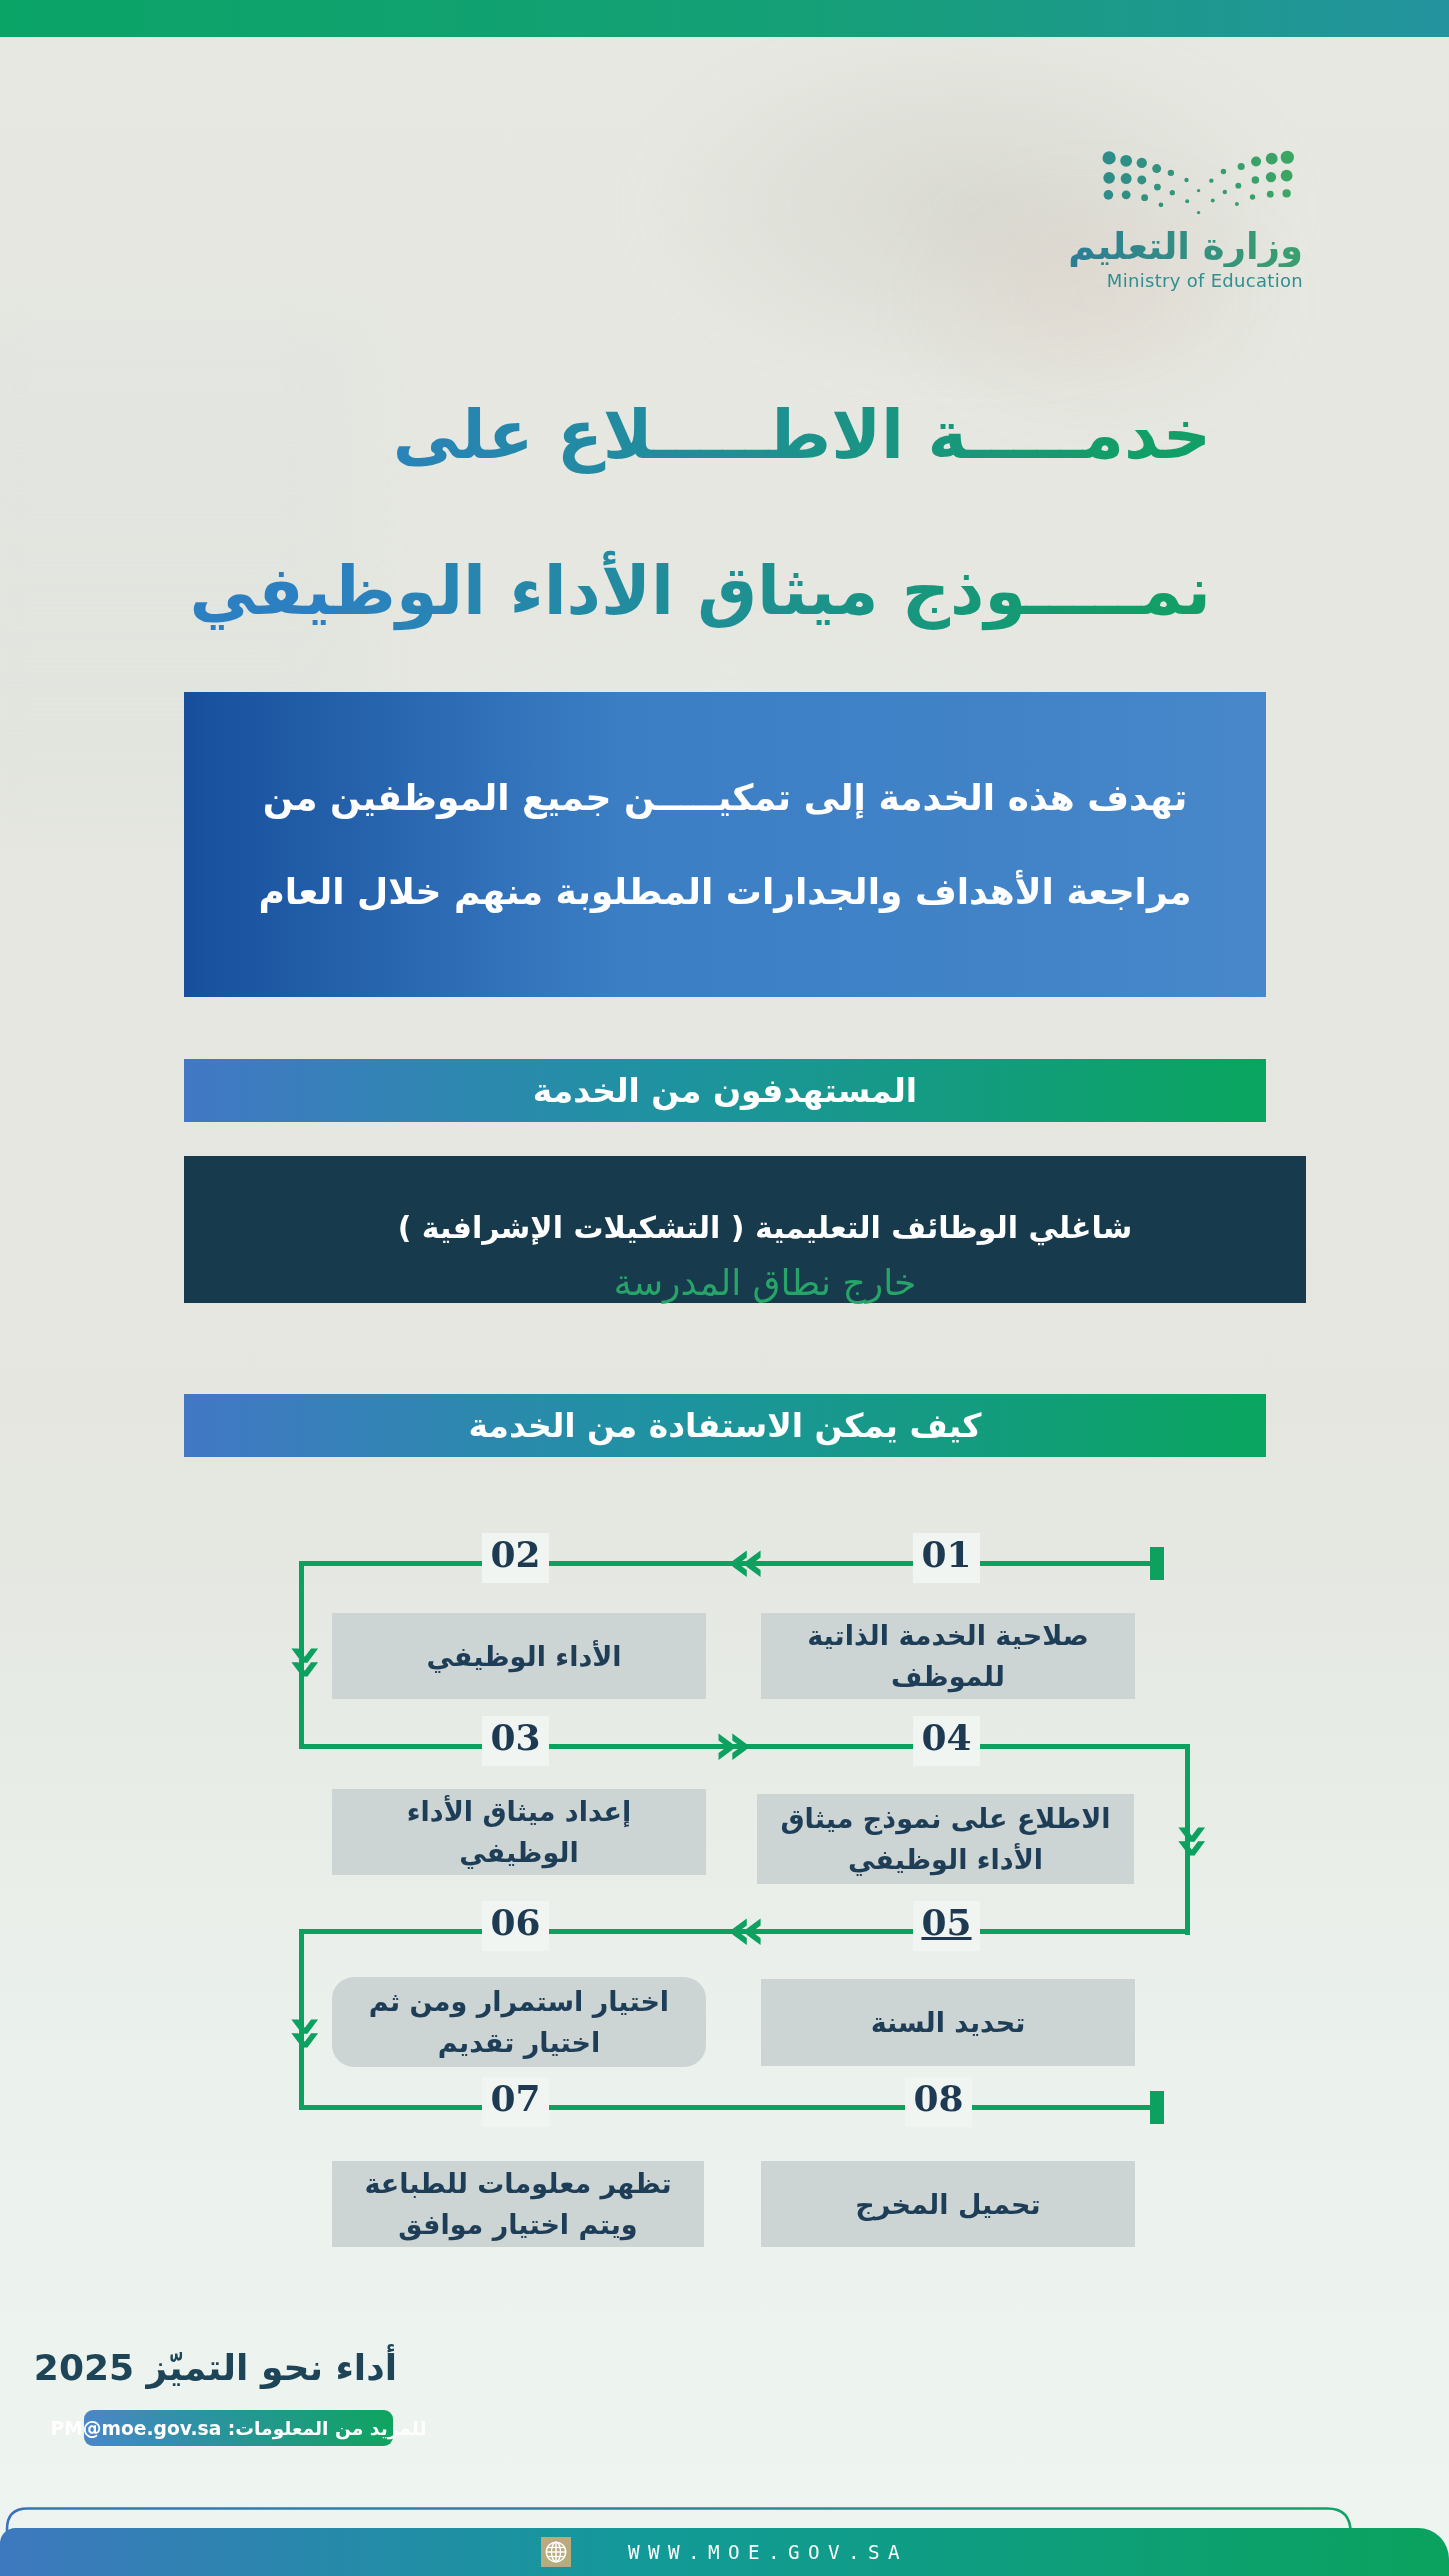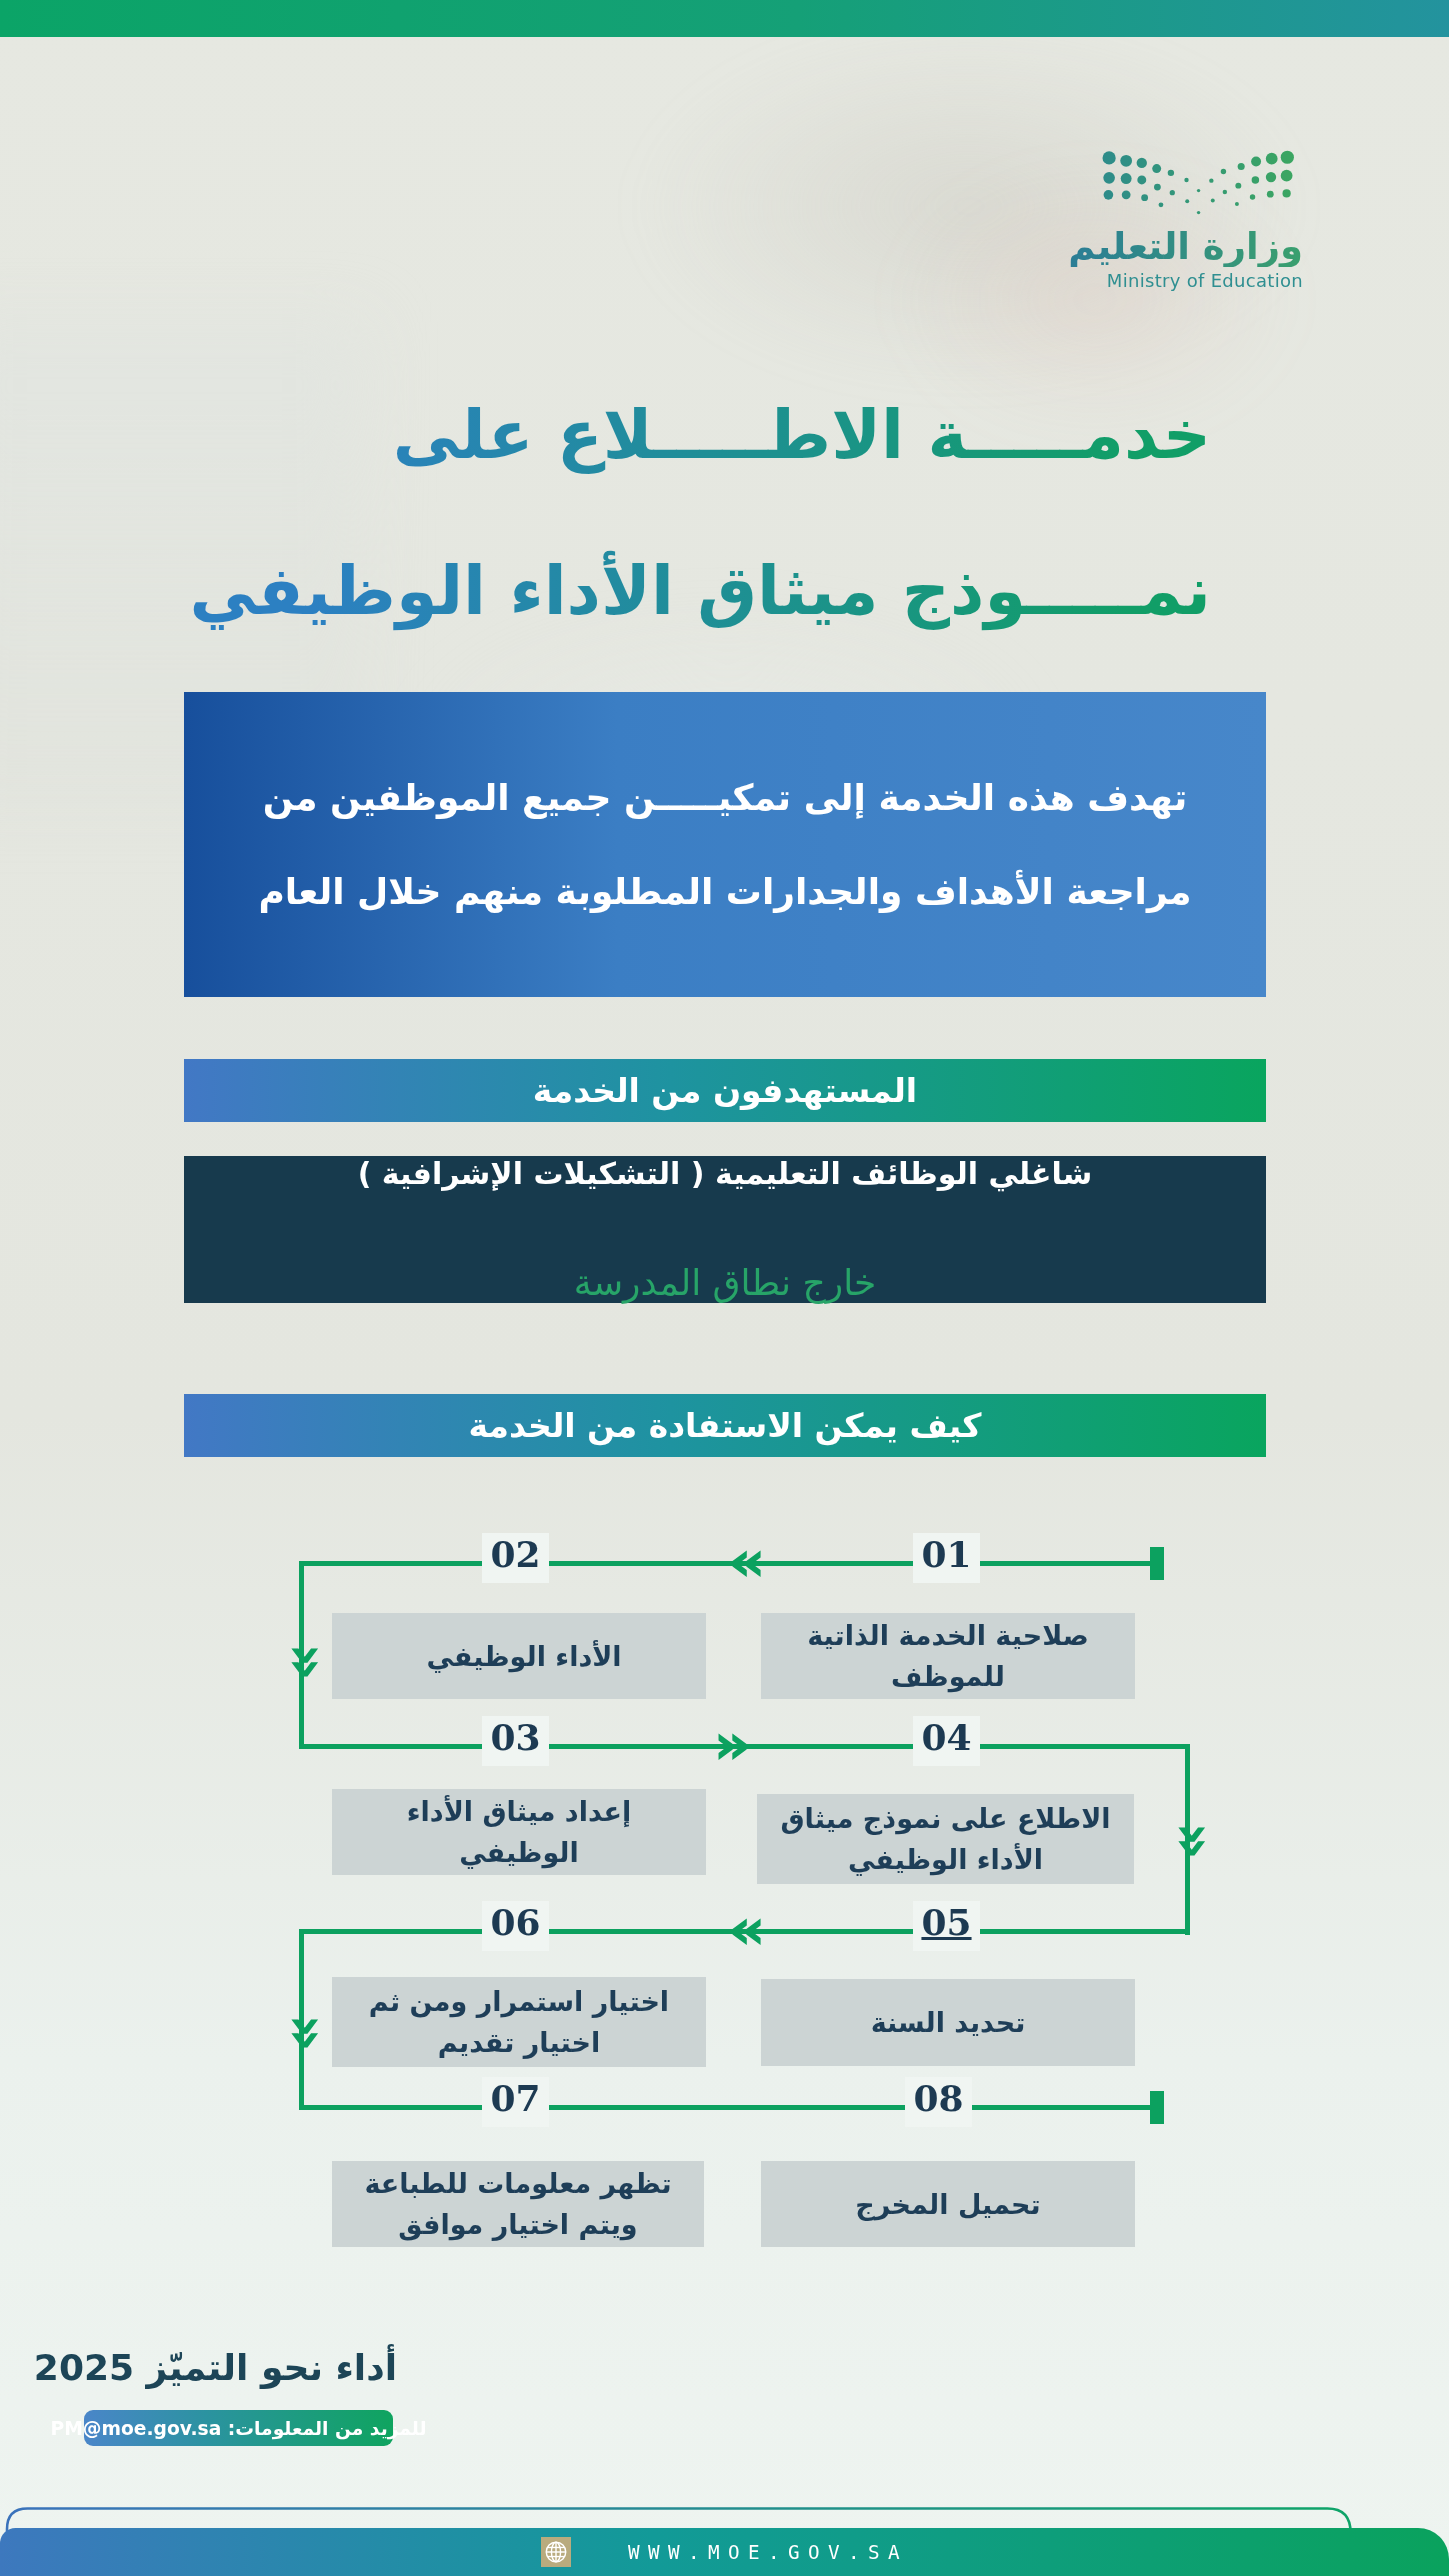--- a/index.html
+++ b/index.html
@@ -56,21 +56,21 @@
   
   .section-bar{position:absolute;left:184px;width:1082px;height:63px;
     background:linear-gradient(90deg,#4278c5 0%,#1e93a0 45%,#09a55e 100%);
     color:#fff;font-size:33px;font-weight:bold;display:flex;align-items:center;justify-content:center;
     direction:rtl;white-space:nowrap;}
   .bar-audience{top:1059px;}
   .bar-how{top:1394px;}
 
   
   .audience-box{position:absolute;left:184px;top:1156px;width:1082px;height:147px;background:var(--navy);
-    display:flex;flex-direction:column;justify-content:space-between;align-items:center;gap:16.7px;direction:rtl;text-align:center;}
+    display:flex;flex-direction:column;justify-content:flex-end;align-items:center;gap:16.7px;direction:rtl;text-align:center;padding-left:40px;}
   .audience-line1{color:#fff;font-size:30px;font-weight:bold;white-space:nowrap;}
   .audience-line2{color:#27a468;font-size:36px;font-weight:normal;white-space:nowrap;}
 
   
   .hline{position:absolute;height:5.2px;background:var(--green);}
   .vline{position:absolute;width:5.2px;background:var(--green);}
   .endcap{position:absolute;width:14px;height:33px;background:var(--green);}
   .hl1{left:299px;top:1561px;width:857px;}
   .vl1{left:299px;top:1561px;height:188px;}
   .hl2{left:299px;top:1744px;width:891px;}
@@ -101,21 +101,21 @@
   .n7{left:482px;top:2077px;}.n8{left:905px;top:2077px;}
 
   .step-box{position:absolute;background:var(--boxbg);color:var(--boxtext);
     font-weight:bold;font-size:27px;line-height:41px;display:flex;align-items:center;justify-content:center;
     text-align:center;direction:rtl;padding:0 18px;box-sizing:border-box;}
   .b1{left:761px;top:1613px;width:374px;height:86px;}
   .b2{left:332px;top:1613px;width:374px;height:86px;padding-left:28px;}
   .b3{left:332px;top:1789px;width:374px;height:86px;}
   .b4{left:757px;top:1794px;width:377px;height:90px;}
   .b5{left:761px;top:1979px;width:374px;height:87px;}
-  .b6{left:332px;top:1977px;width:374px;height:90px;}
+  .b6{left:332px;top:1977px;width:374px;height:90px;border-radius:22px;}
   .b7{left:332px;top:2161px;width:372px;height:86px;}
   .b8{left:761px;top:2161px;width:374px;height:86px;}
 
   
   .slogan{position:absolute;left:80px;top:2347px;width:317px;direction:rtl;text-align:right;
     font-size:36px;font-weight:bold;color:#1d4557;white-space:nowrap;}
   .contact-pill{position:absolute;left:84px;top:2410px;width:309px;height:36px;border-radius:9px;
     background:linear-gradient(90deg,#4a86c9 0%,#2b93a0 40%,#0fa45f 100%);
     color:#fff;font-size:18.7px;font-weight:bold;display:flex;align-items:center;justify-content:center;
     direction:rtl;white-space:nowrap;}

